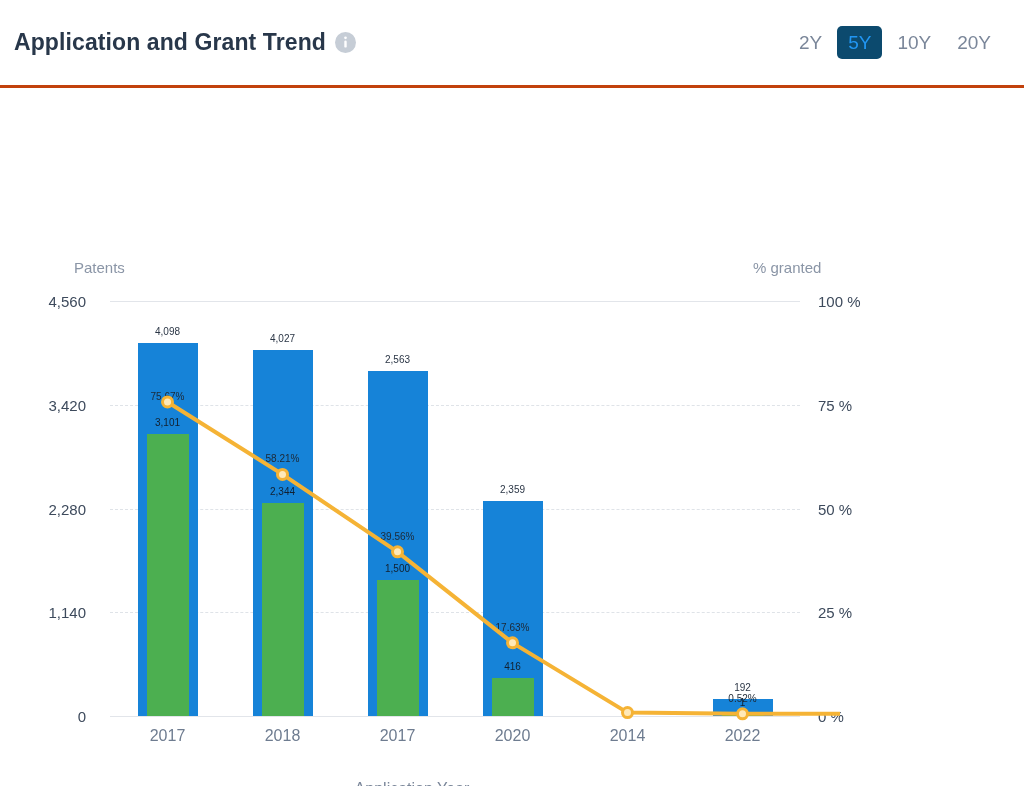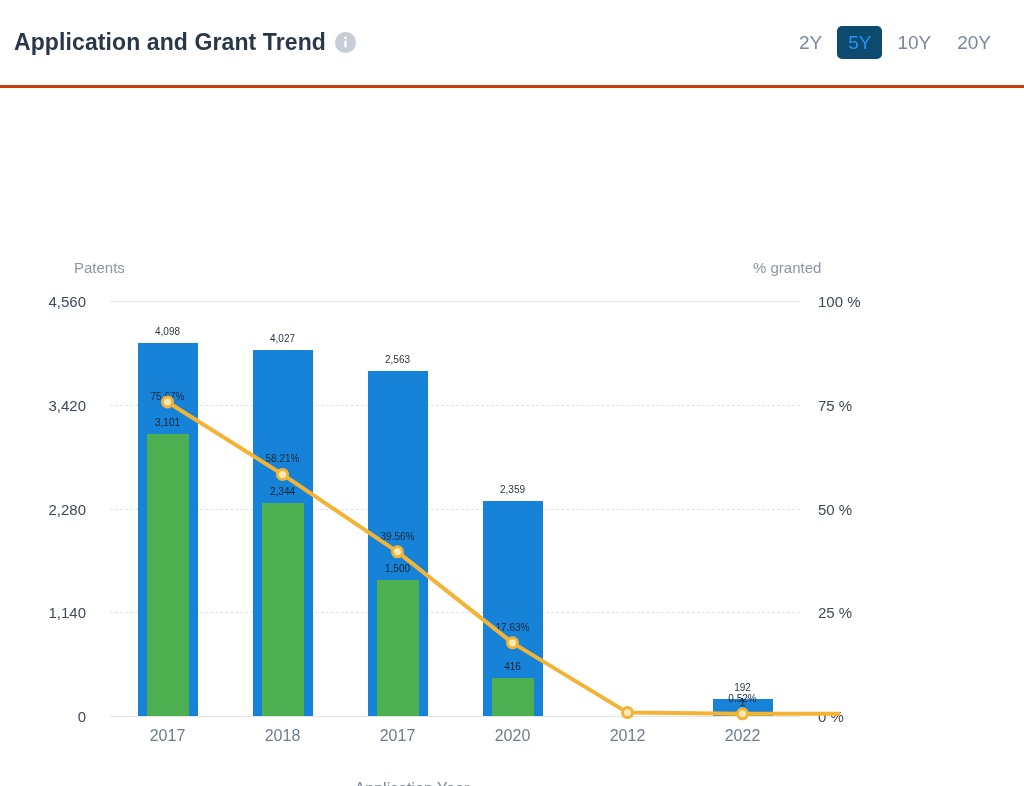--- a/index.html
+++ b/index.html
@@ -278,20 +278,20 @@
         <circle cx="287.5" cy="250.826" r="5" fill="#ffe9b8" stroke="#f5b335" stroke-width="3"></circle>
         <circle cx="402.5" cy="341.8355" r="5" fill="#ffe9b8" stroke="#f5b335" stroke-width="3"></circle>
         <circle cx="517.5" cy="411.597" r="5" fill="#ffe9b8" stroke="#f5b335" stroke-width="3"></circle>
         <circle cx="632.5" cy="412.842" r="5" fill="#ffe9b8" stroke="#f5b335" stroke-width="3"></circle>
       </svg>
     <div id="xlabels">
         <div class="xlabel" style="left: 27.5px;">2017</div>
         <div class="xlabel" style="left: 142.5px;">2018</div>
         <div class="xlabel" style="left: 257.5px;">2017</div>
         <div class="xlabel" style="left: 372.5px;">2020</div>
-        <div class="xlabel" style="left: 487.5px;">2012</div>
+        <div class="xlabel" style="left: 487.5px;">2014</div>
         <div class="xlabel" style="left: 602.5px;">2022</div>
       </div>
   </div>
 
   <div class="x-axis-title">Application Year</div>
 
 </div>
 
 </body></html>

